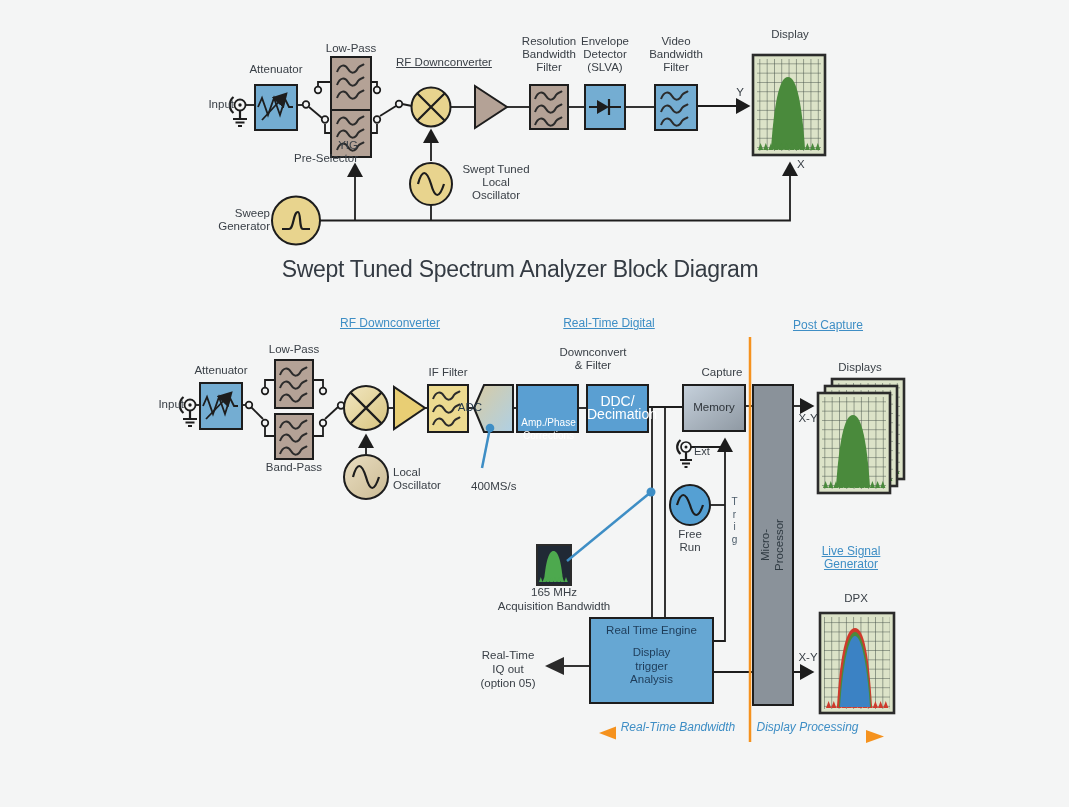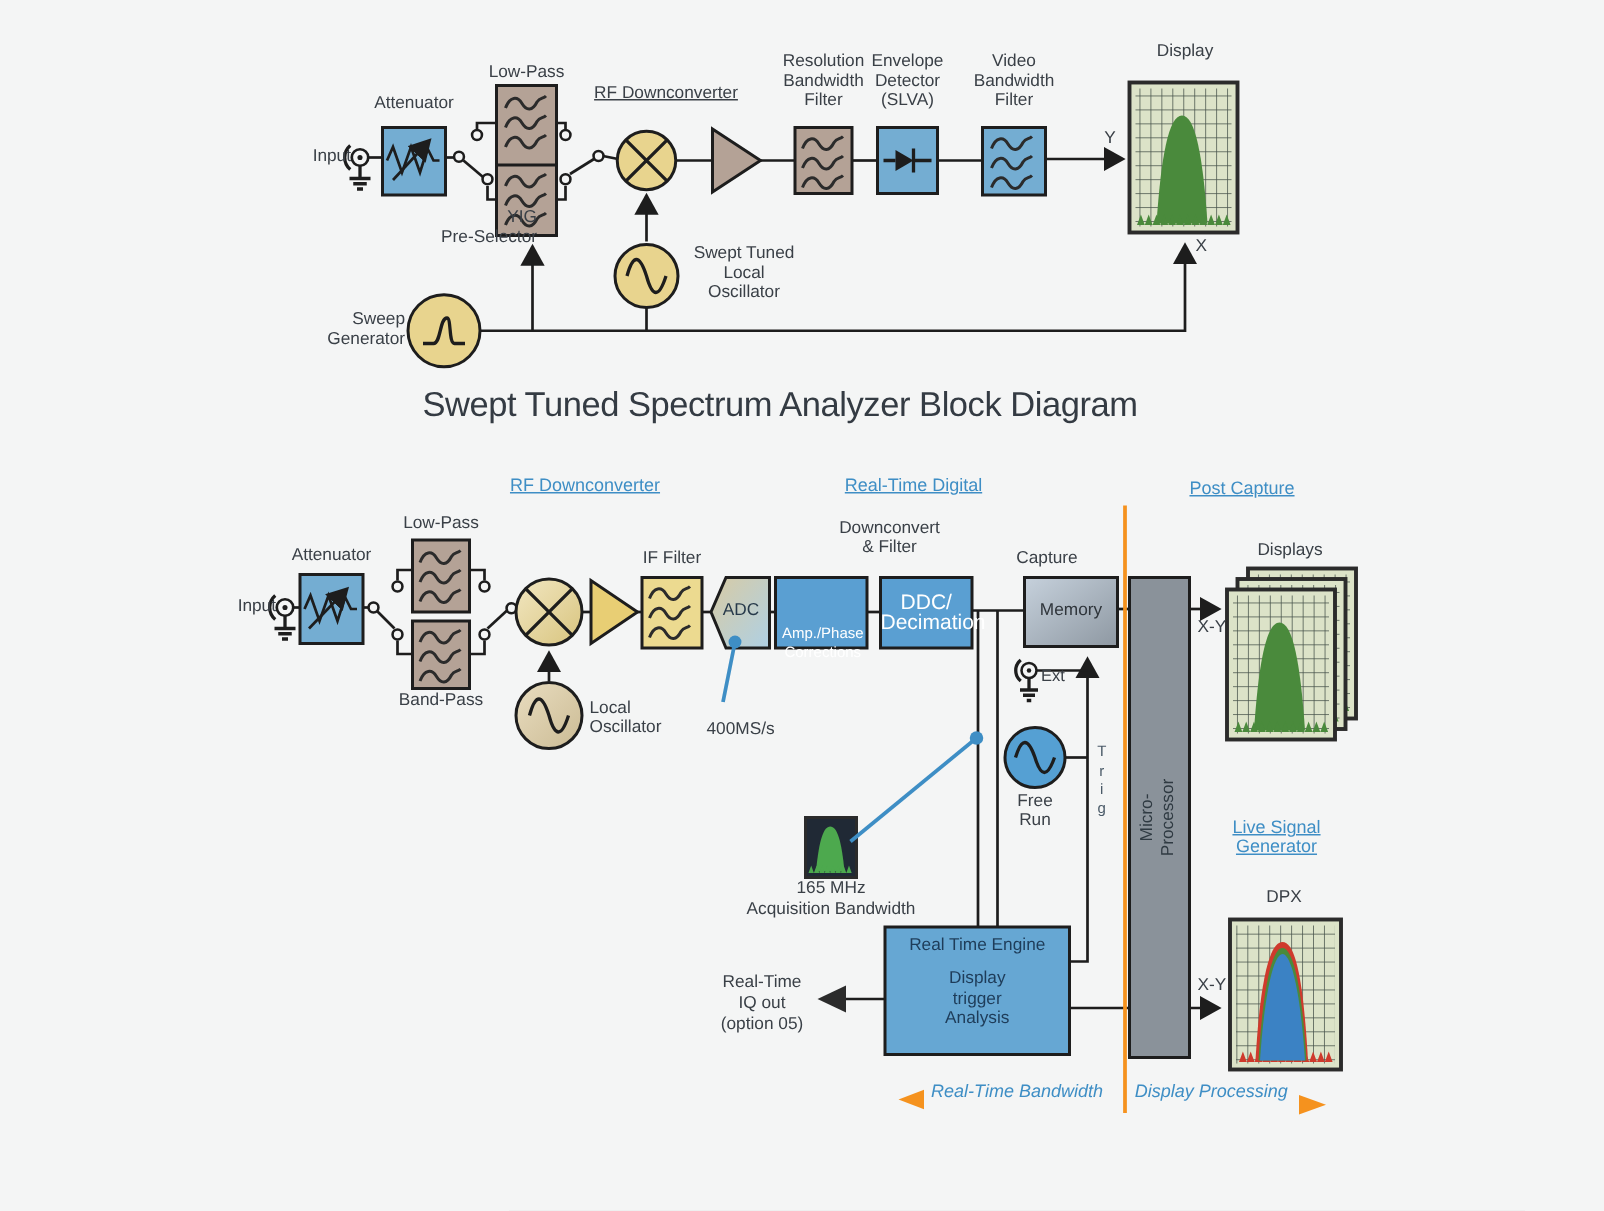--- a/index.html
+++ b/index.html
@@ -319,29 +319,29 @@
 <div class="lb blue" style="left:801px;top:545px;width:100px;font-size:12px">Live Signal
 Generator</div>
 
 <div class="lb r" style="left:148px;top:398px;width:36px">Input</div>
 <div class="lb" style="left:191px;top:364px;width:60px">Attenuator</div>
 <div class="lb" style="left:264px;top:343px;width:60px">Low-Pass</div>
 <div class="lb" style="left:264px;top:461px;width:60px">Band-Pass</div>
 <div class="lb l" style="left:393px;top:466px;width:56px">Local
 Oscillator</div>
 <div class="lb" style="left:418px;top:366px;width:60px">IF Filter</div>
-<div class="lb" style="left:475px;top:401px;width:38px;color:#26394a">ADC</div>
+<div class="lb" style="left:451px;top:401px;width:38px;color:#26394a">ADC</div>
 <div class="lb l" style="left:471px;top:480px;width:62px">400MS/s</div>
 <div class="lb" style="left:543px;top:346px;width:100px">Downconvert
 &amp; Filter</div>
 <div class="lb wt" style="left:517px;top:417px;width:63px;line-height:12.5px;font-size:10px">Amp./Phase
 Corrections</div>
 <div class="lb wt" style="left:587px;top:395px;width:61px;line-height:12.5px;font-size:14px">DDC/
 Decimation</div>
-<div class="lb" style="left:668px;top:366px;width:60px">Capture</div>
+<div class="lb" style="left:692px;top:366px;width:60px">Capture</div>
 <div class="lb" style="left:684px;top:401px;width:60px;color:#2f353b">Memory</div>
 <div class="lb rot" style="left:622px;top:531px;width:300px;color:#2f3a42">Micro-
 Processor</div>
 <div class="lb" style="left:793px;top:412px;width:30px">X-Y</div>
 <div class="lb" style="left:825px;top:361px;width:70px">Displays</div>
 <div class="lb l" style="left:694px;top:445px;width:26px;font-size:11px">Ext</div>
 <div class="lb sm" style="left:727px;top:496px;width:15px;color:#4a5a68">T
 r
 i
 g</div>

